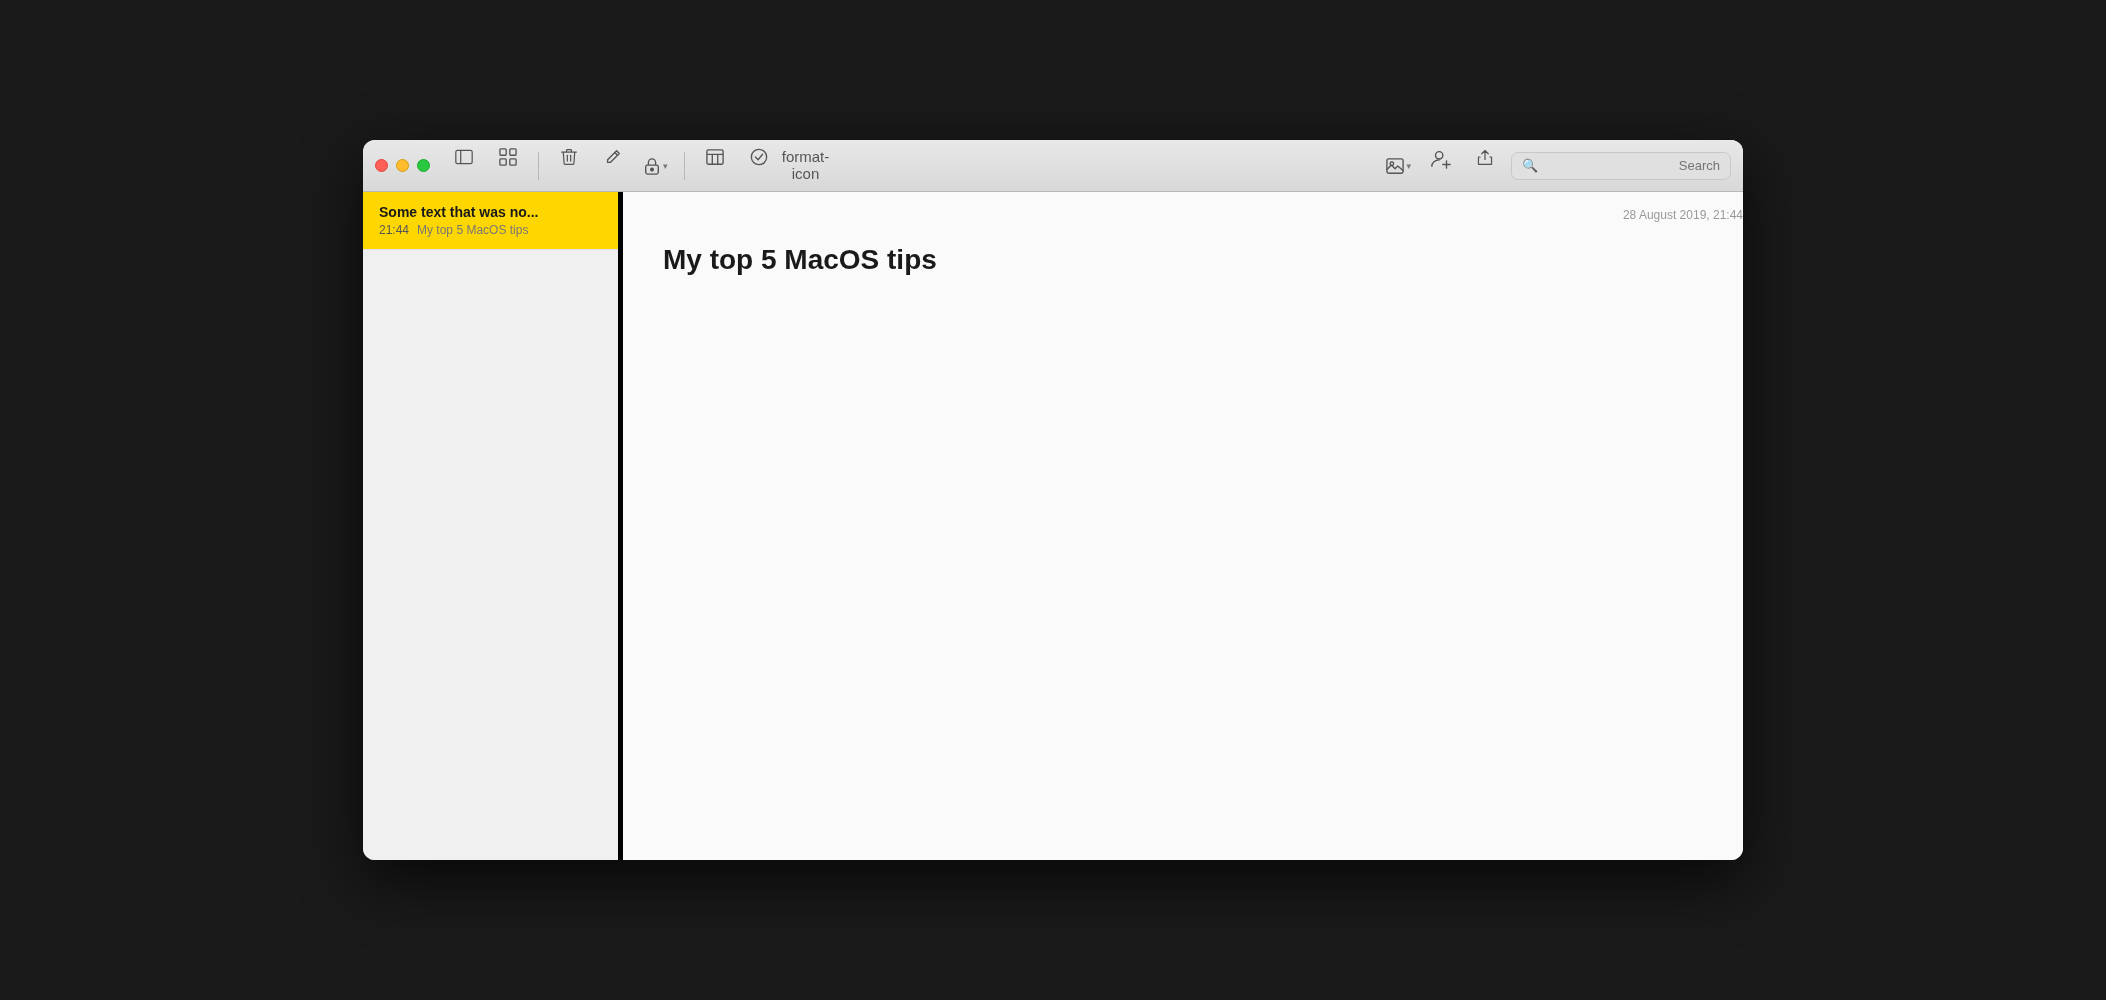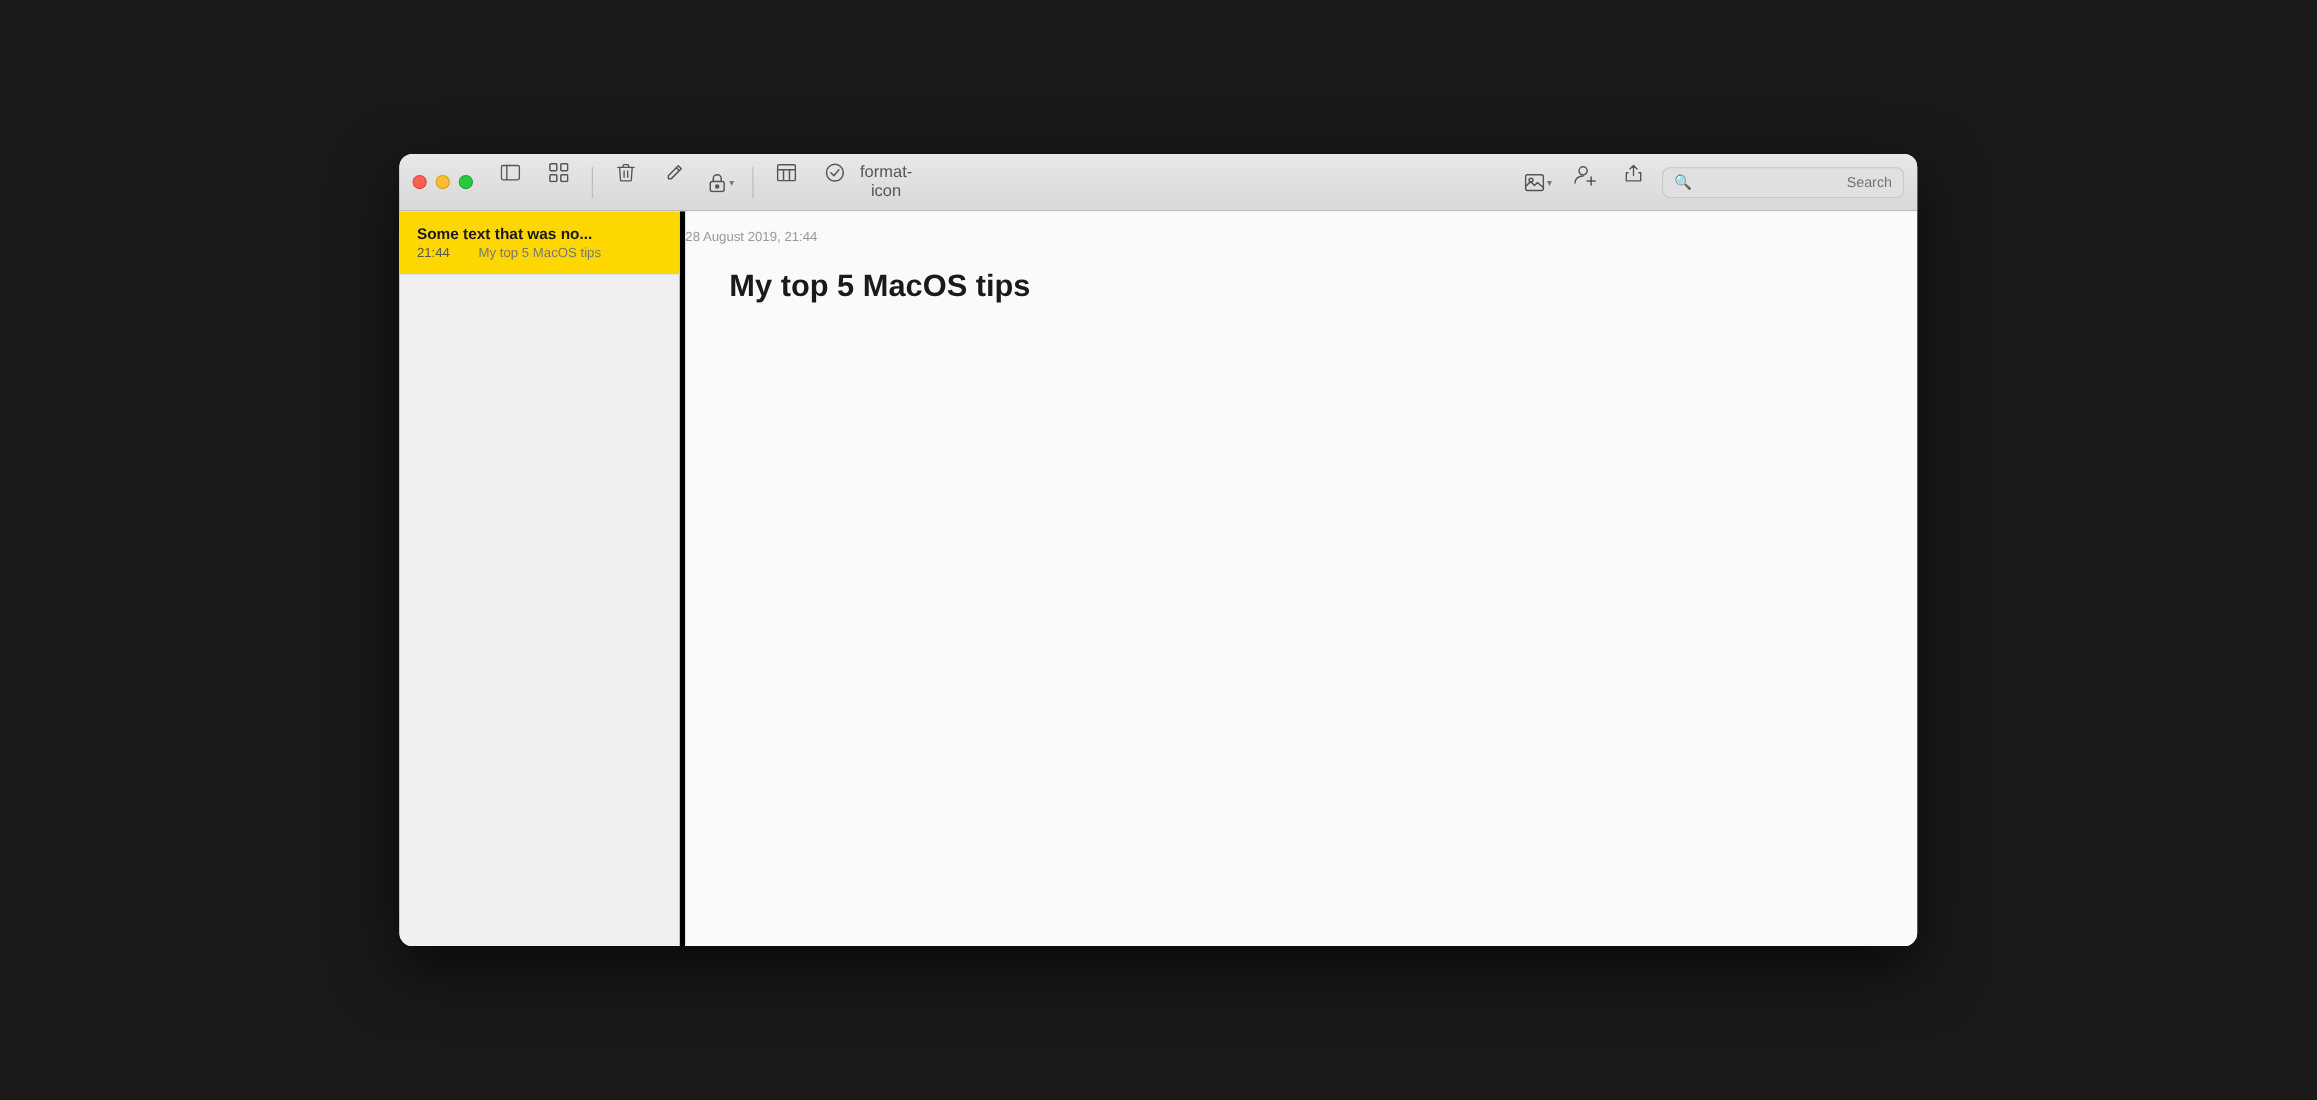--- a/index.html
+++ b/index.html
@@ -152,21 +152,21 @@
       font-size: 14px;
       font-weight: 600;
       color: #1a1a1a;
       white-space: nowrap;
       overflow: hidden;
       text-overflow: ellipsis;
     }
 
     .note-item-meta {
       display: flex;
-      gap: 26px;
+      gap: 8px;
       margin-top: 3px;
       font-size: 12px;
       color: #666;
     }
 
     .note-item-time {
       color: #555;
       font-size: 12px;
     }
 
@@ -178,21 +178,21 @@
     
     .note-content {
       flex: 1;
       background: #fafafa;
       overflow-y: auto;
       display: flex;
       flex-direction: column;
     }
 
     .note-date {
-      text-align: left;
+      text-align: right;
       font-size: 12px;
       color: #999;
       padding: 16px 0 12px;
     }
 
     .note-body {
       padding: 8px 40px 40px;
       flex: 1;
     }
 

